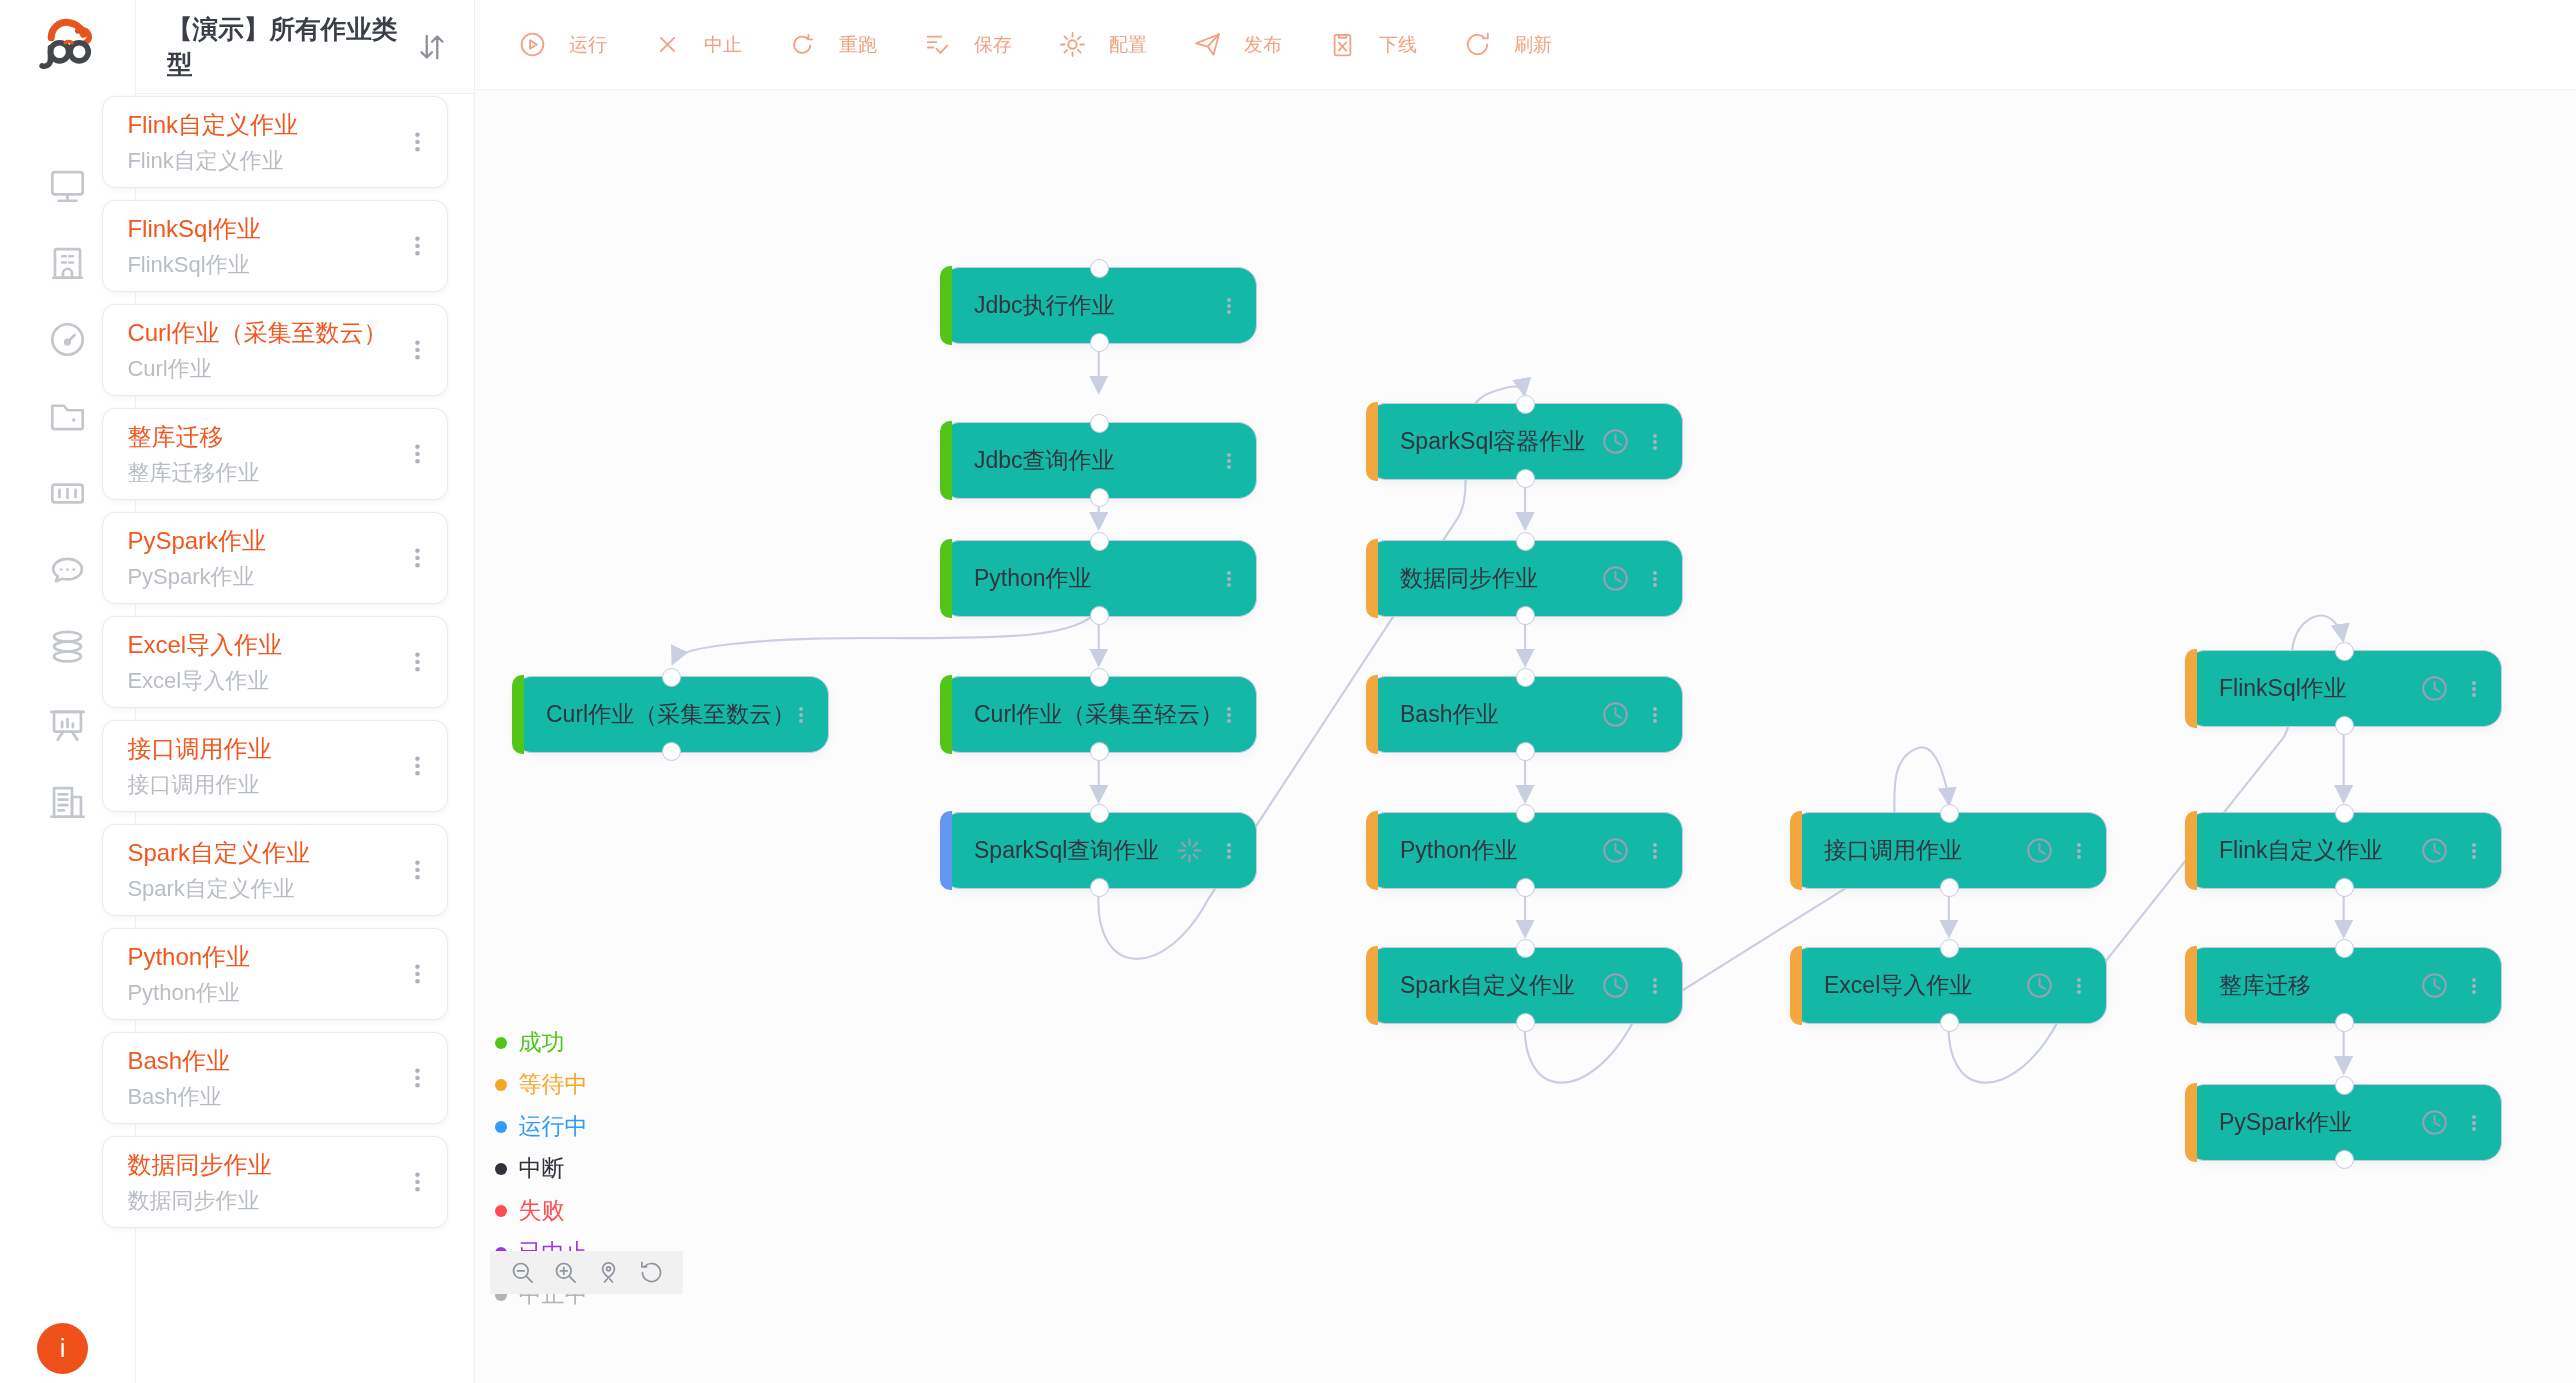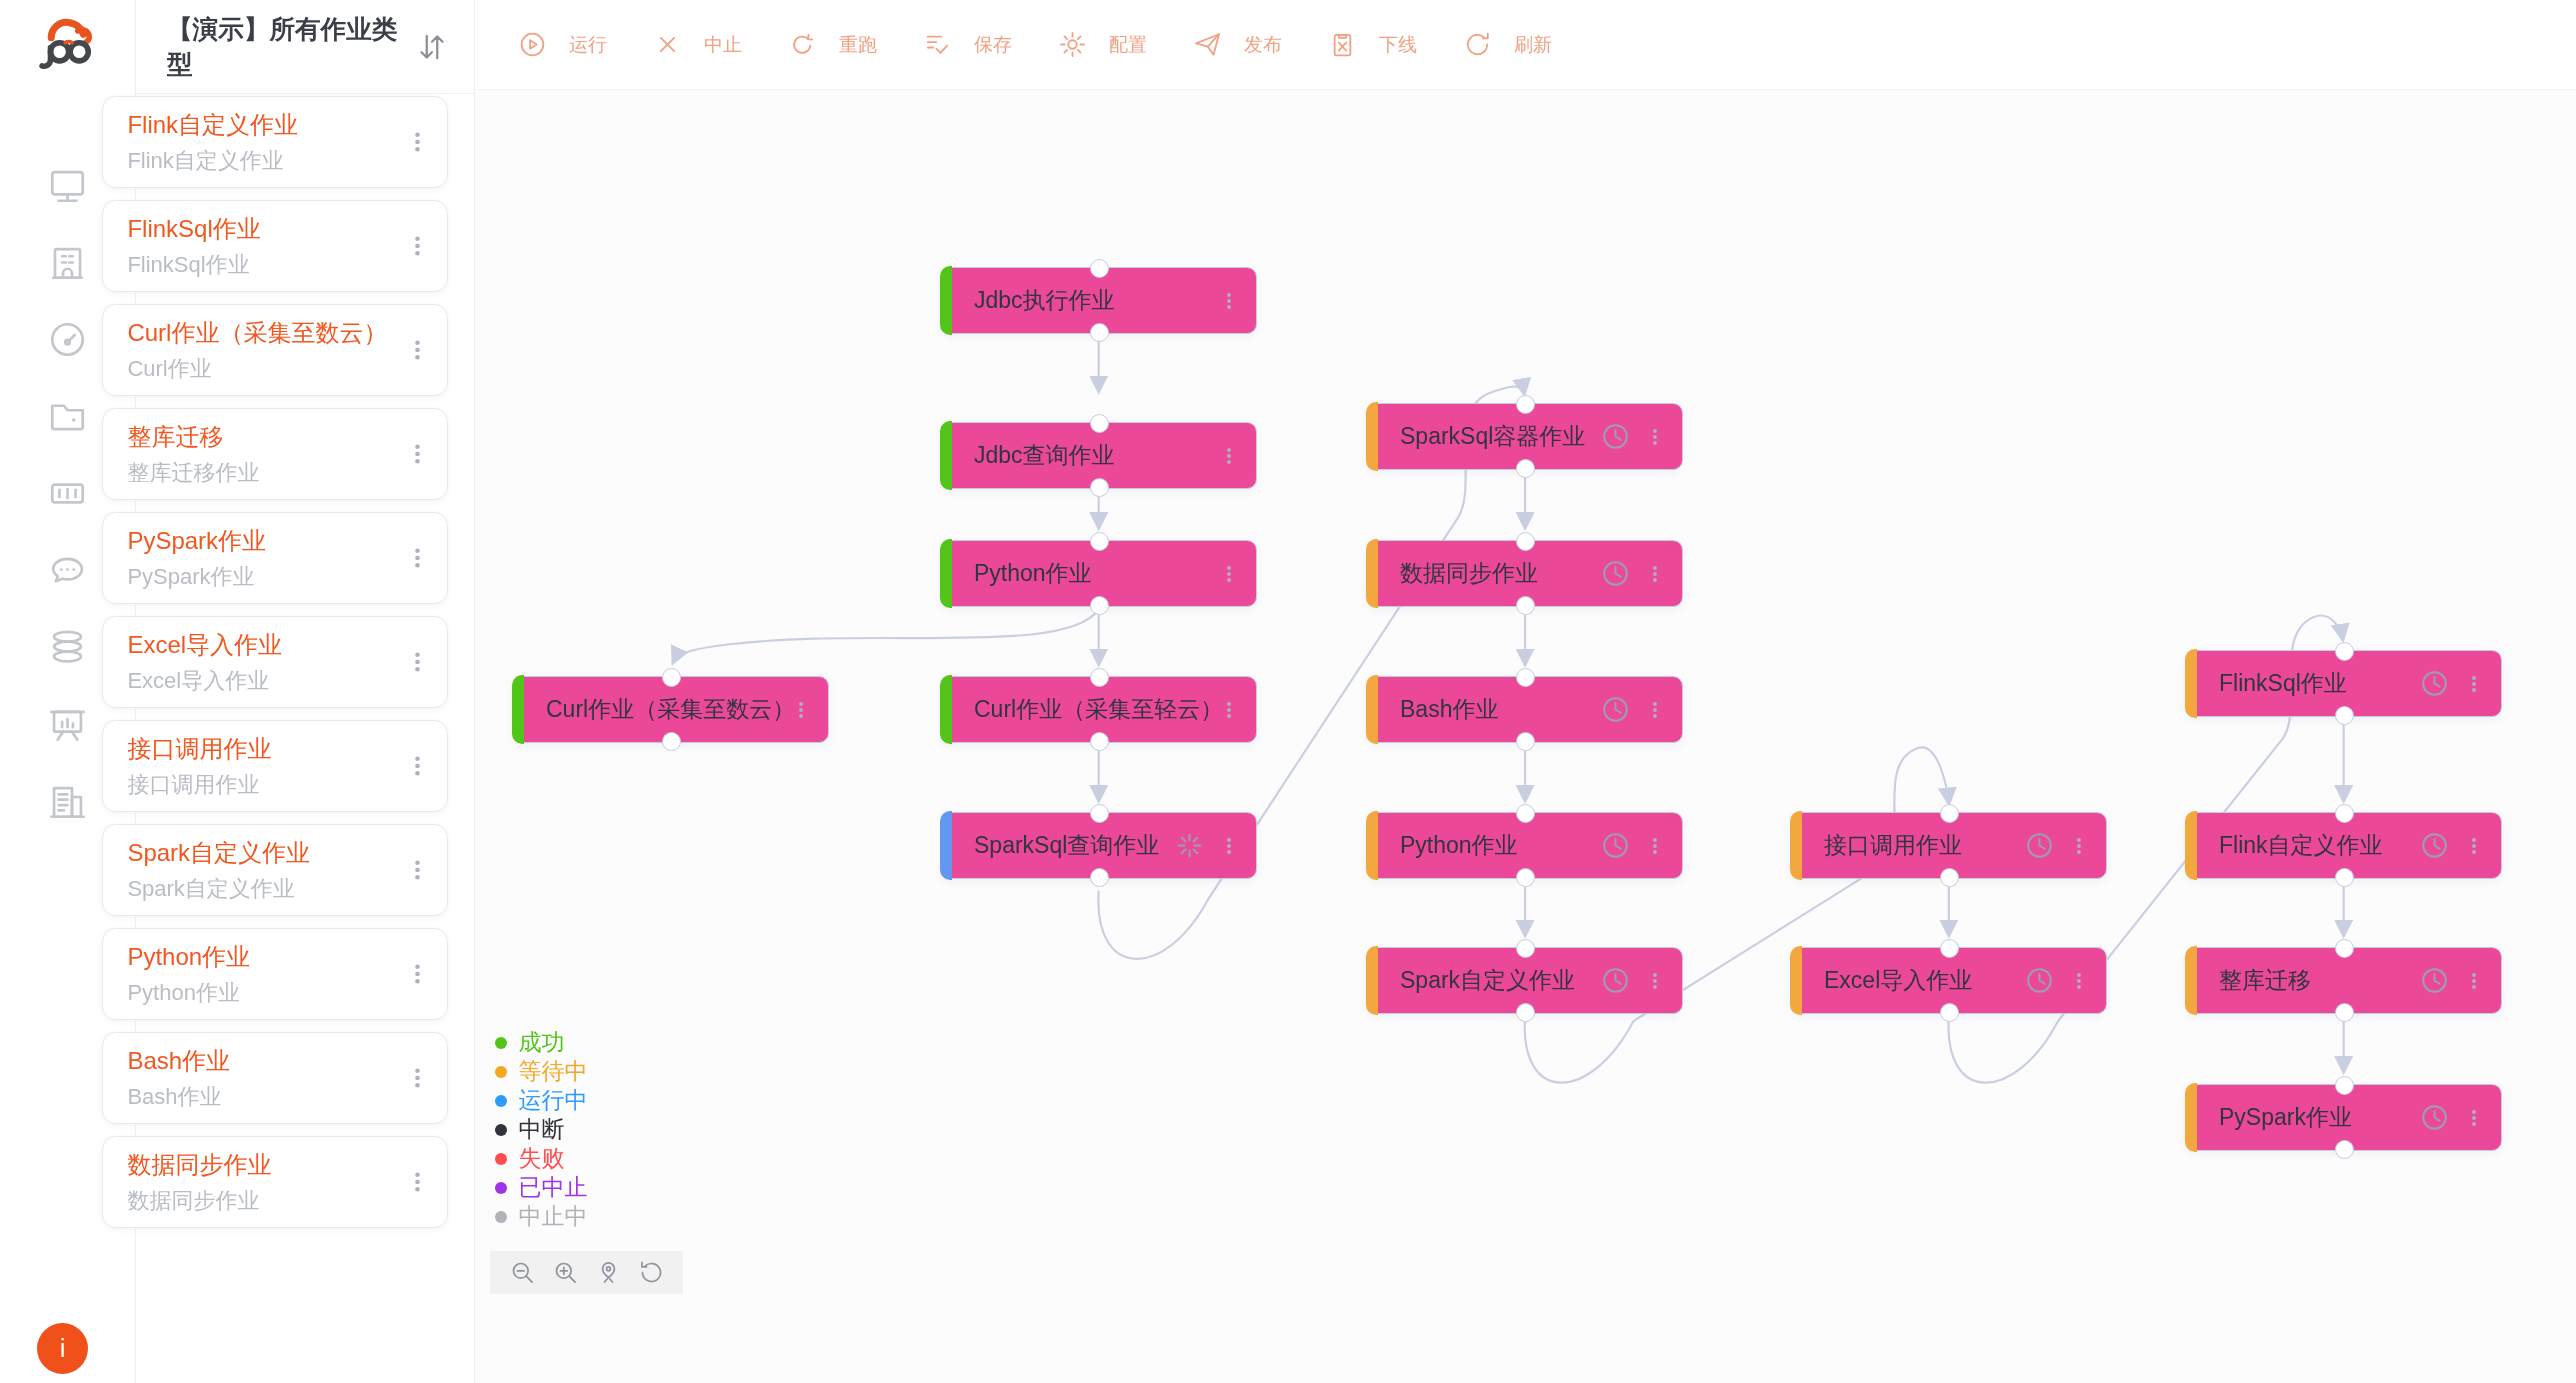--- a/index.html
+++ b/index.html
@@ -56,36 +56,36 @@
   
   .stage { flex:1; display:flex; flex-direction:column; min-width:0; }
   .ctoolbar { flex:0 0 90px; height:90px; border-bottom:1.7px solid #F3F3F4; display:flex;
     align-items:center; gap:46px; padding-left:43px; }
   .taction { display:flex; align-items:center; gap:22px; font-size:19px; color:#F2A183; cursor:pointer; }
   .taction svg { width:29px; height:29px; }
 
   .canvas { position:relative; flex:1; background:#FCFCFD; overflow:hidden; }
   #edgeSvg { position:absolute; left:0; top:0; }
 
-  .node { position:absolute; width:316px; height:67px; background:#ec4899; border:1.7px solid #C6CCDE;
-    border-radius:10px; box-shadow:0 2.6px 8.5px rgba(70,80,110,.07); display:flex; align-items:center;
+  .node { position:absolute; width:316px; height:77px; background:#14b8a6; border:1.7px solid #C6CCDE;
+    border-radius:19px; box-shadow:0 2.6px 8.5px rgba(70,80,110,.07); display:flex; align-items:center;
     cursor:pointer; }
   .node::before { content:""; position:absolute; left:-1.7px; top:-1.7px; bottom:-1.7px; width:12px;
     border-radius:10.2px 0 0 10.2px; background:var(--st); }
   .node-label { margin-left:32px; font-size:23px; color:#303540; flex:1; white-space:nowrap; overflow:hidden; }
   .node-icons { display:flex; align-items:center; gap:12px; margin-right:15.4px; }
   .ic-clock { width:31px; height:31px; color:#9AA0B2; }
   .ic-spin  { width:31px; height:31px; color:#9AA0AC; }
   .ic-kebab { width:24px; height:36px; color:#ADB2BE; cursor:pointer; }
   .node-icons svg { width:100%; height:100%; }
   .port { position:absolute; left:50%; width:19px; height:19px; margin-left:-9.4px; background:#fff;
     border:1.7px solid #C6CCDE; border-radius:50%; }
   .port.top { top:-9.4px; } .port.bottom { bottom:-9.4px; }
 
-  .legend { position:absolute; left:19.6px; top:941px; display:flex; flex-direction:column; gap:6px; }
+  .legend { position:absolute; left:19.6px; top:941px; display:flex; flex-direction:column; gap:19px; }
   .legend-item { display:flex; align-items:center; gap:12px; height:23px; font-size:23px; }
   .legend-dot { width:12px; height:12px; border-radius:50%; flex:0 0 12px; }
 
   .zoombar { position:absolute; left:15.4px; top:1161px; width:193px; height:43px; background:#F1F1F2;
     display:flex; align-items:center; justify-content:space-around; padding:0 10.2px; }
   .zoomctl { width:27px; height:27px; color:#8F939B; cursor:pointer; }
   .zoomctl svg { width:27px; height:27px; }
 </style>
 </head>
 <body>

